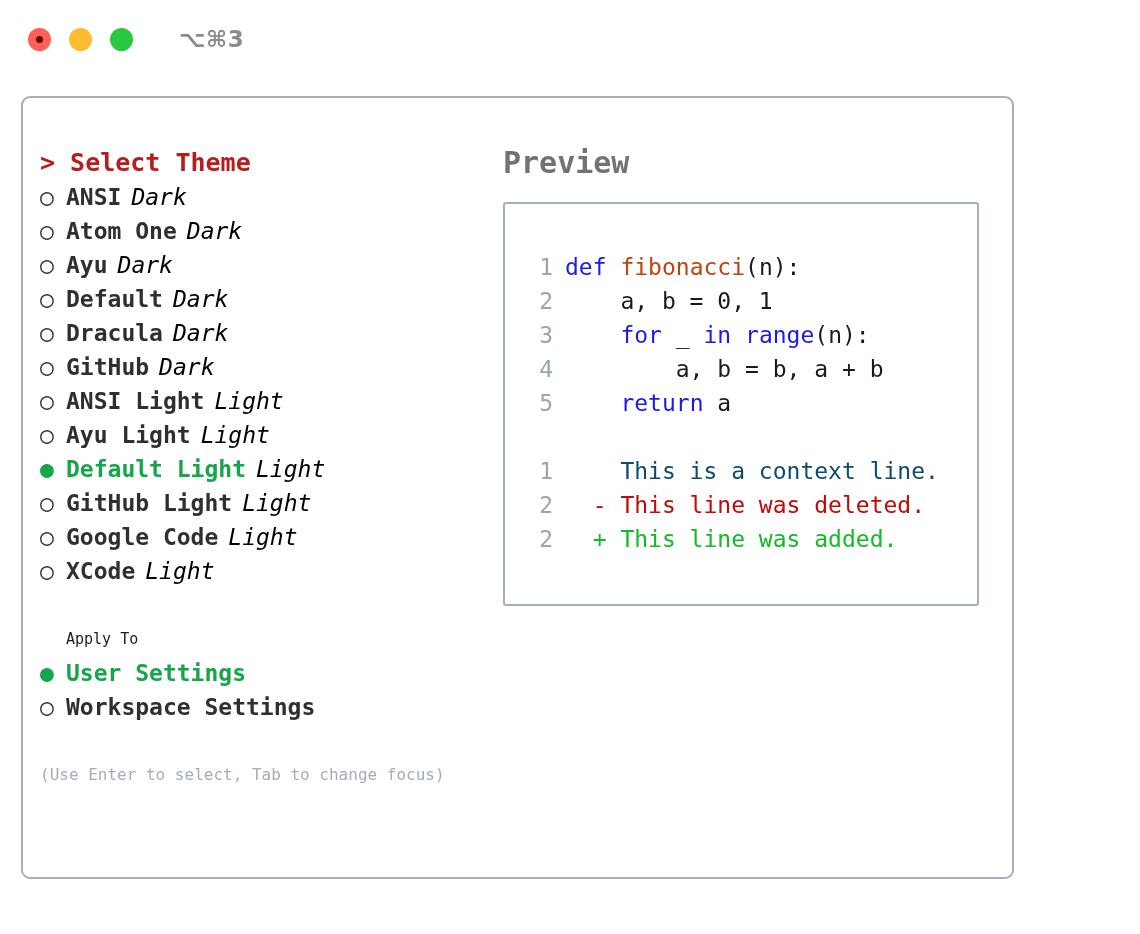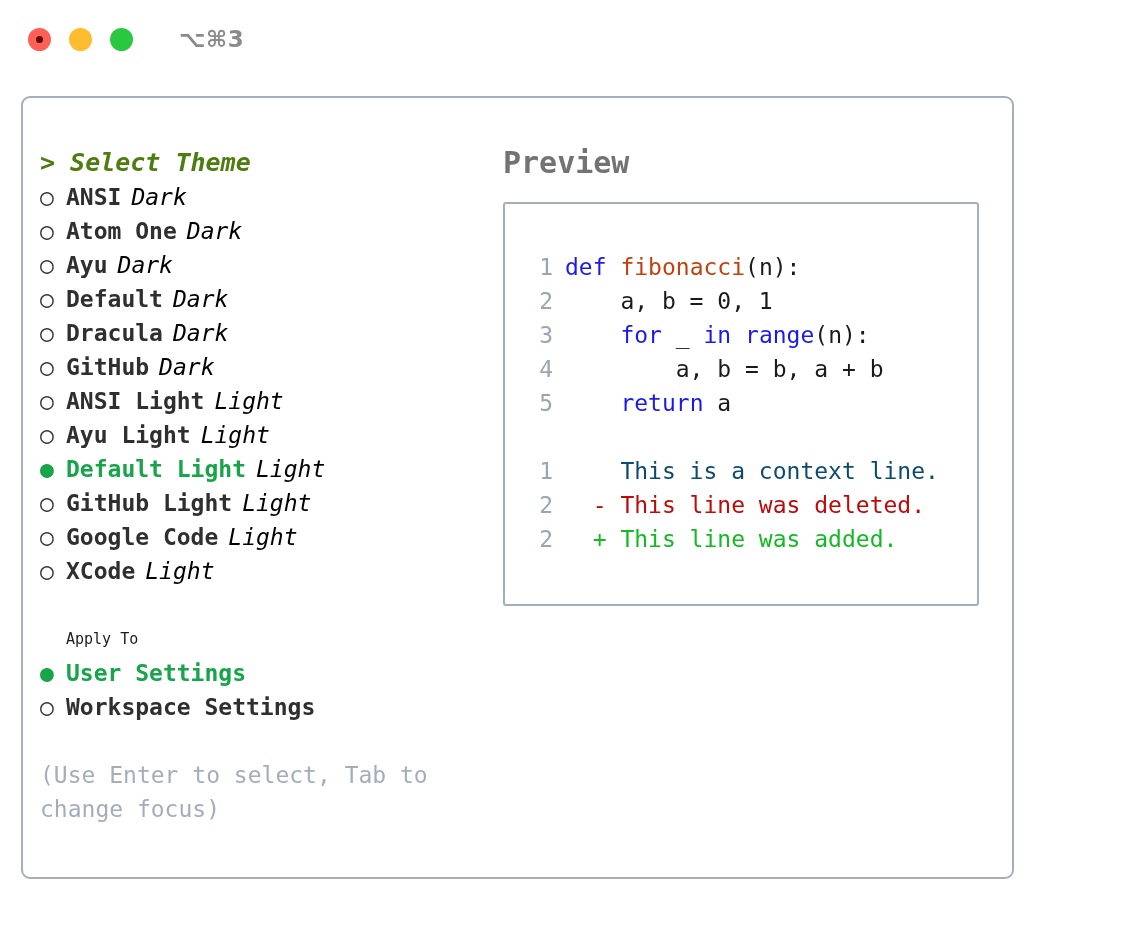--- a/index.html
+++ b/index.html
@@ -84,24 +84,23 @@
   .col-right {
     position: absolute;
     left: 480px; top: 48px;
     width: 500px;
   }
 
   
   .section-head {
     font-size: 25px;
     font-weight: 700;
-    color: #4d7c0f;
-    line-height: 34px;
-    white-space: pre;
-    font-style: italic;
+    color: #b91c1c;
+    line-height: 34px;
+    white-space: pre;
   }
   .opt-row {
     display: flex;
     align-items: baseline;
     line-height: 34px;
     height: 34px;
     font-size: 23px;
     white-space: pre;
   }
   .bullet {
@@ -127,21 +126,21 @@
   .apply-head {
     font-size: 15px;
     color: #1d1d1d;
     line-height: 34px;
     padding-left: 26px;
     white-space: pre;
   }
   .spacer-lg { height: 34px; }
 
   .hint {
-    font-size: 23px;
+    font-size: 16px;
     color: #a3adbb;
     line-height: 34px;
     width: 420px;
     white-space: pre-wrap;
   }
 
   
   .preview-label {
     font-size: 30px;
     font-weight: 700;

